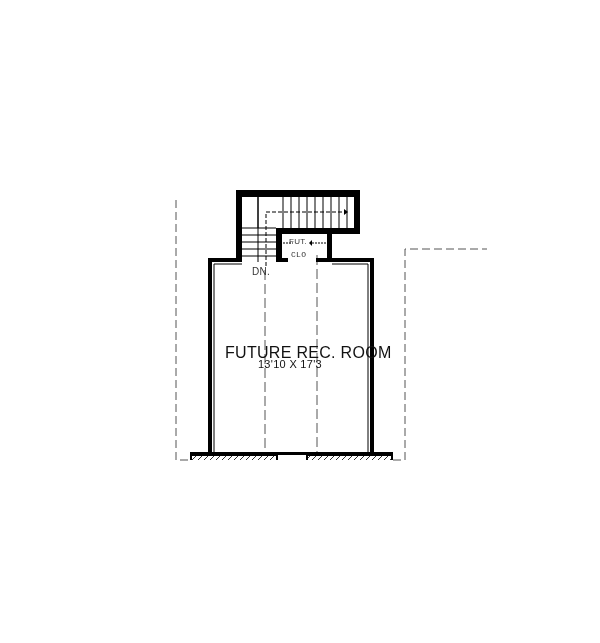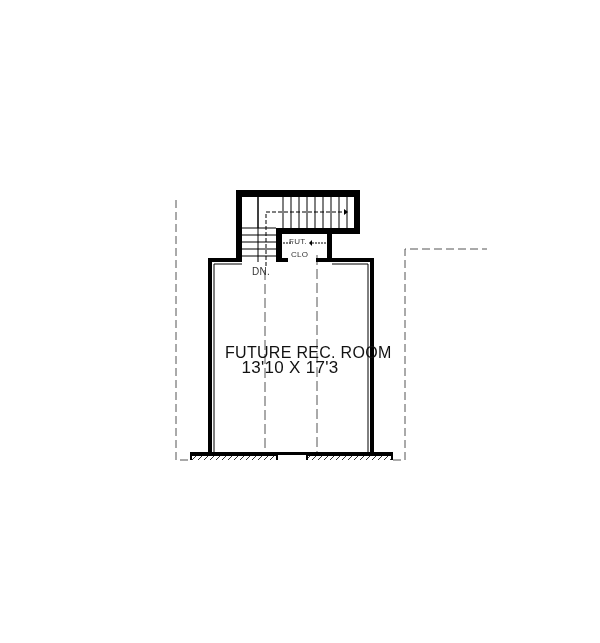--- a/index.html
+++ b/index.html
@@ -1,22 +1,22 @@
 <!DOCTYPE html>
 <html><head>
 <meta charset="utf-8">
 <style>
   html, body { margin:0; padding:0; background:#ffffff; }
   body { width:600px; height:643px; position:relative; overflow:hidden; font-family:"Liberation Sans", sans-serif; }
   #plan { position:absolute; left:0; top:0; width:600px; height:643px; }
   .lbl { position:absolute; color:#111; font-family:"Liberation Sans", sans-serif; white-space:nowrap; letter-spacing:0.3px; }
   .room-name { left:225px; top:344px; width:130px; text-align:center; font-size:16px; }
-  .room-dim { left:225px; top:358px; width:130px; text-align:center; font-size:17px; }
+  .room-dim { left:225px; top:358px; width:130px; text-align:center; font-size:11px; }
   .clo1 { left:289px; top:237px; font-size:8px; color:#333; }
-  .clo2 { left:291px; top:250px; font-size:8px; color:#333; }
+  .clo2 { left:291px; top:250px; font-size:8px; color:#333;font-family:Liberation Mono, monospace; }
   .dn { left:252px; top:266px; font-size:10px; color:#333; }
 </style>
 </head>
 <body>
 
 <div>
 <svg id="plan" viewBox="0 0 600 643" xmlns="http://www.w3.org/2000/svg">
   <defs>
     <pattern id="hatch" width="6" height="4" patternUnits="userSpaceOnUse">
       <rect width="6" height="4" fill="#fff"></rect>

